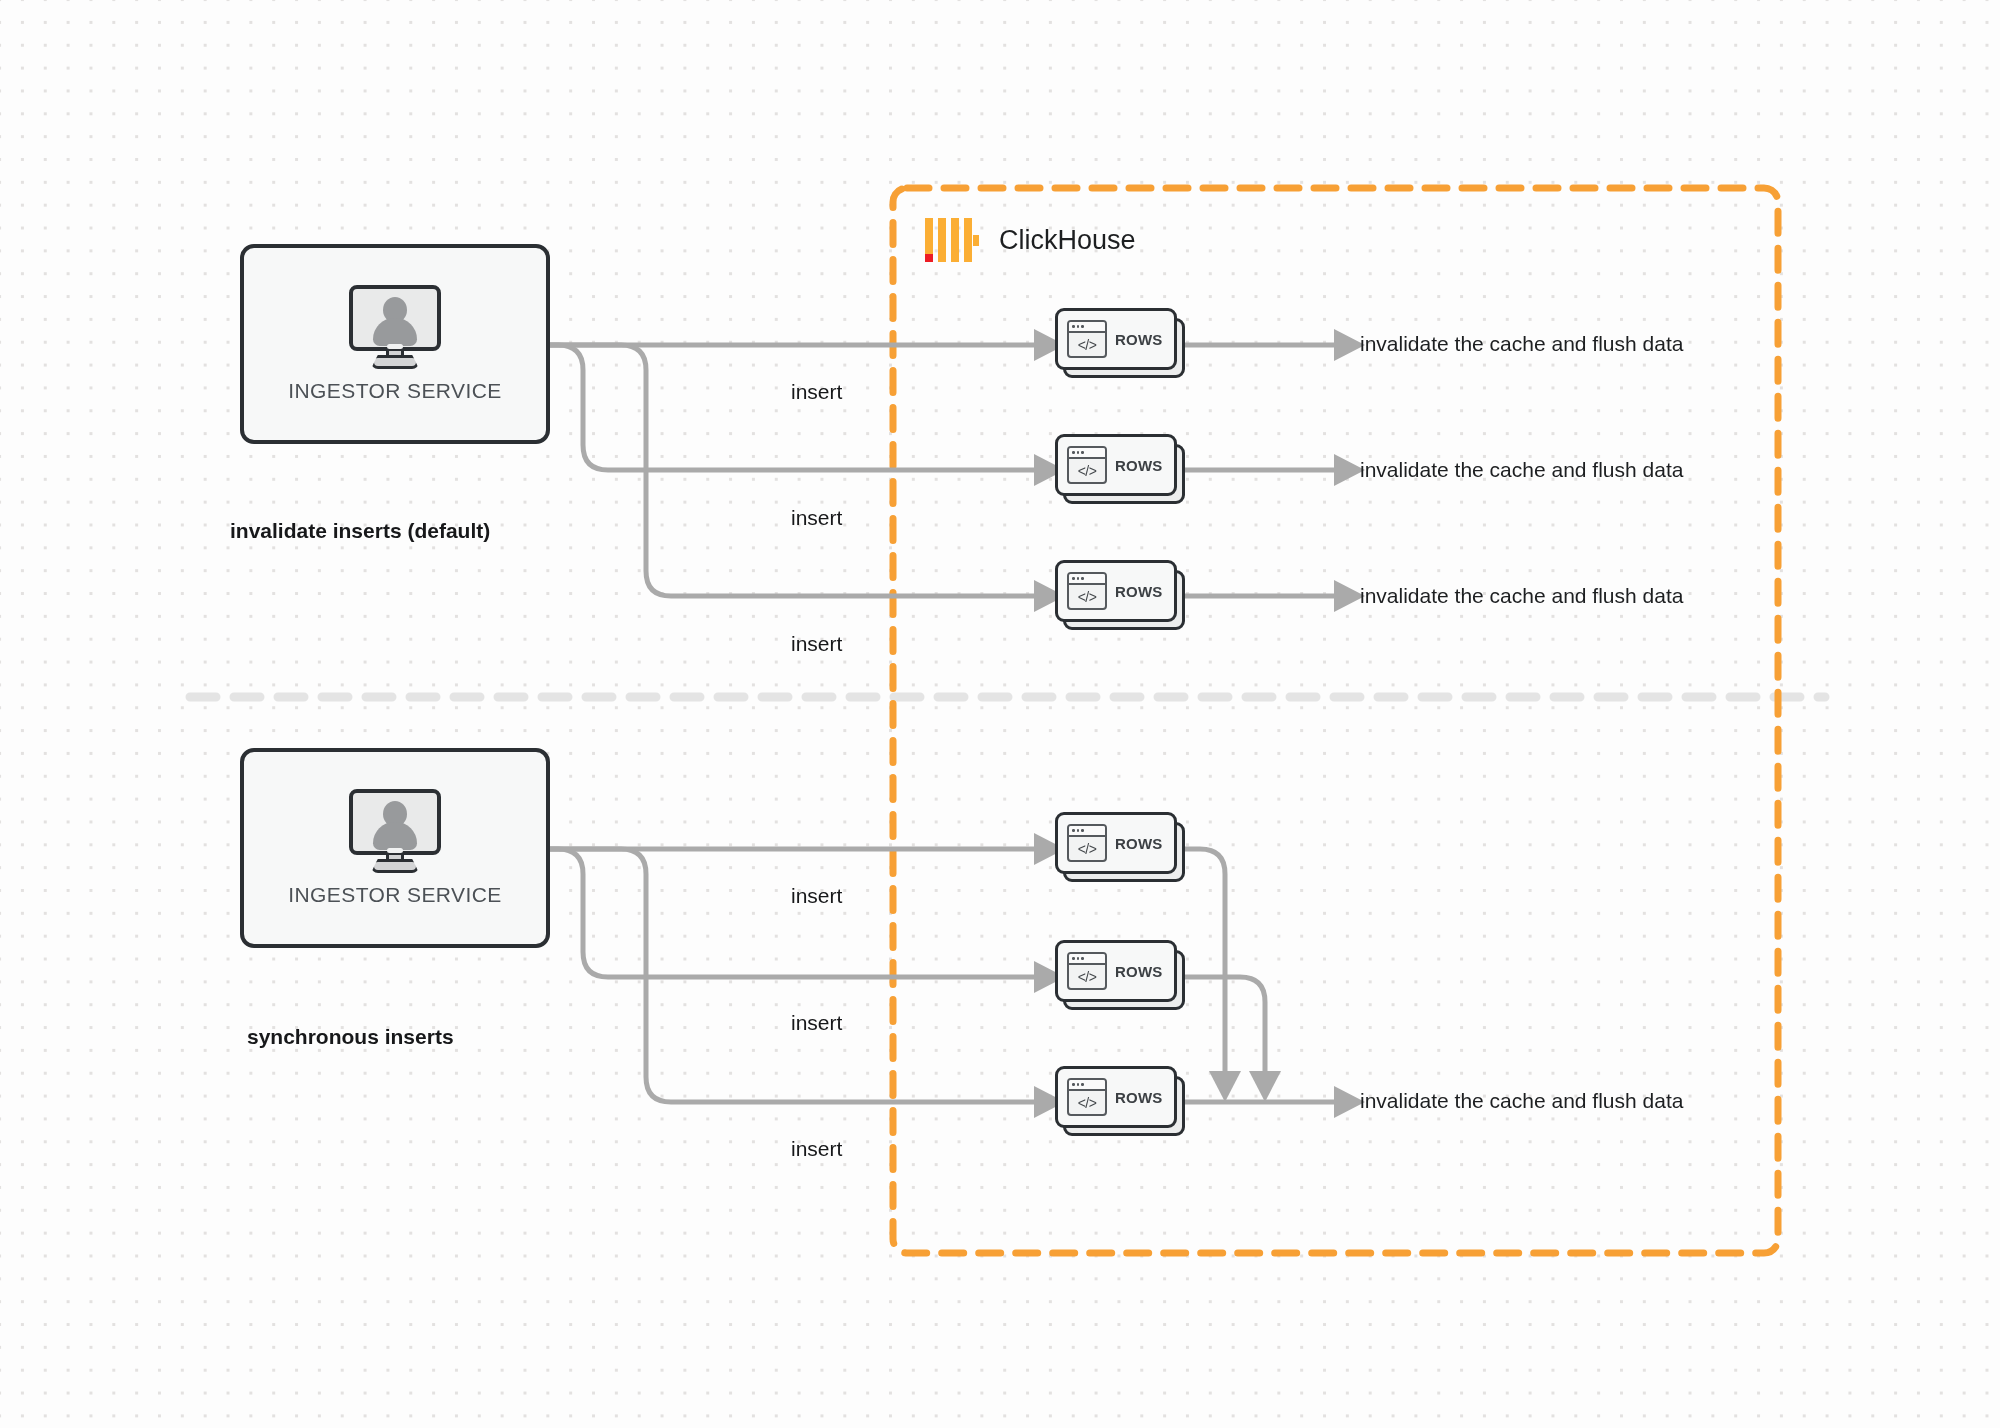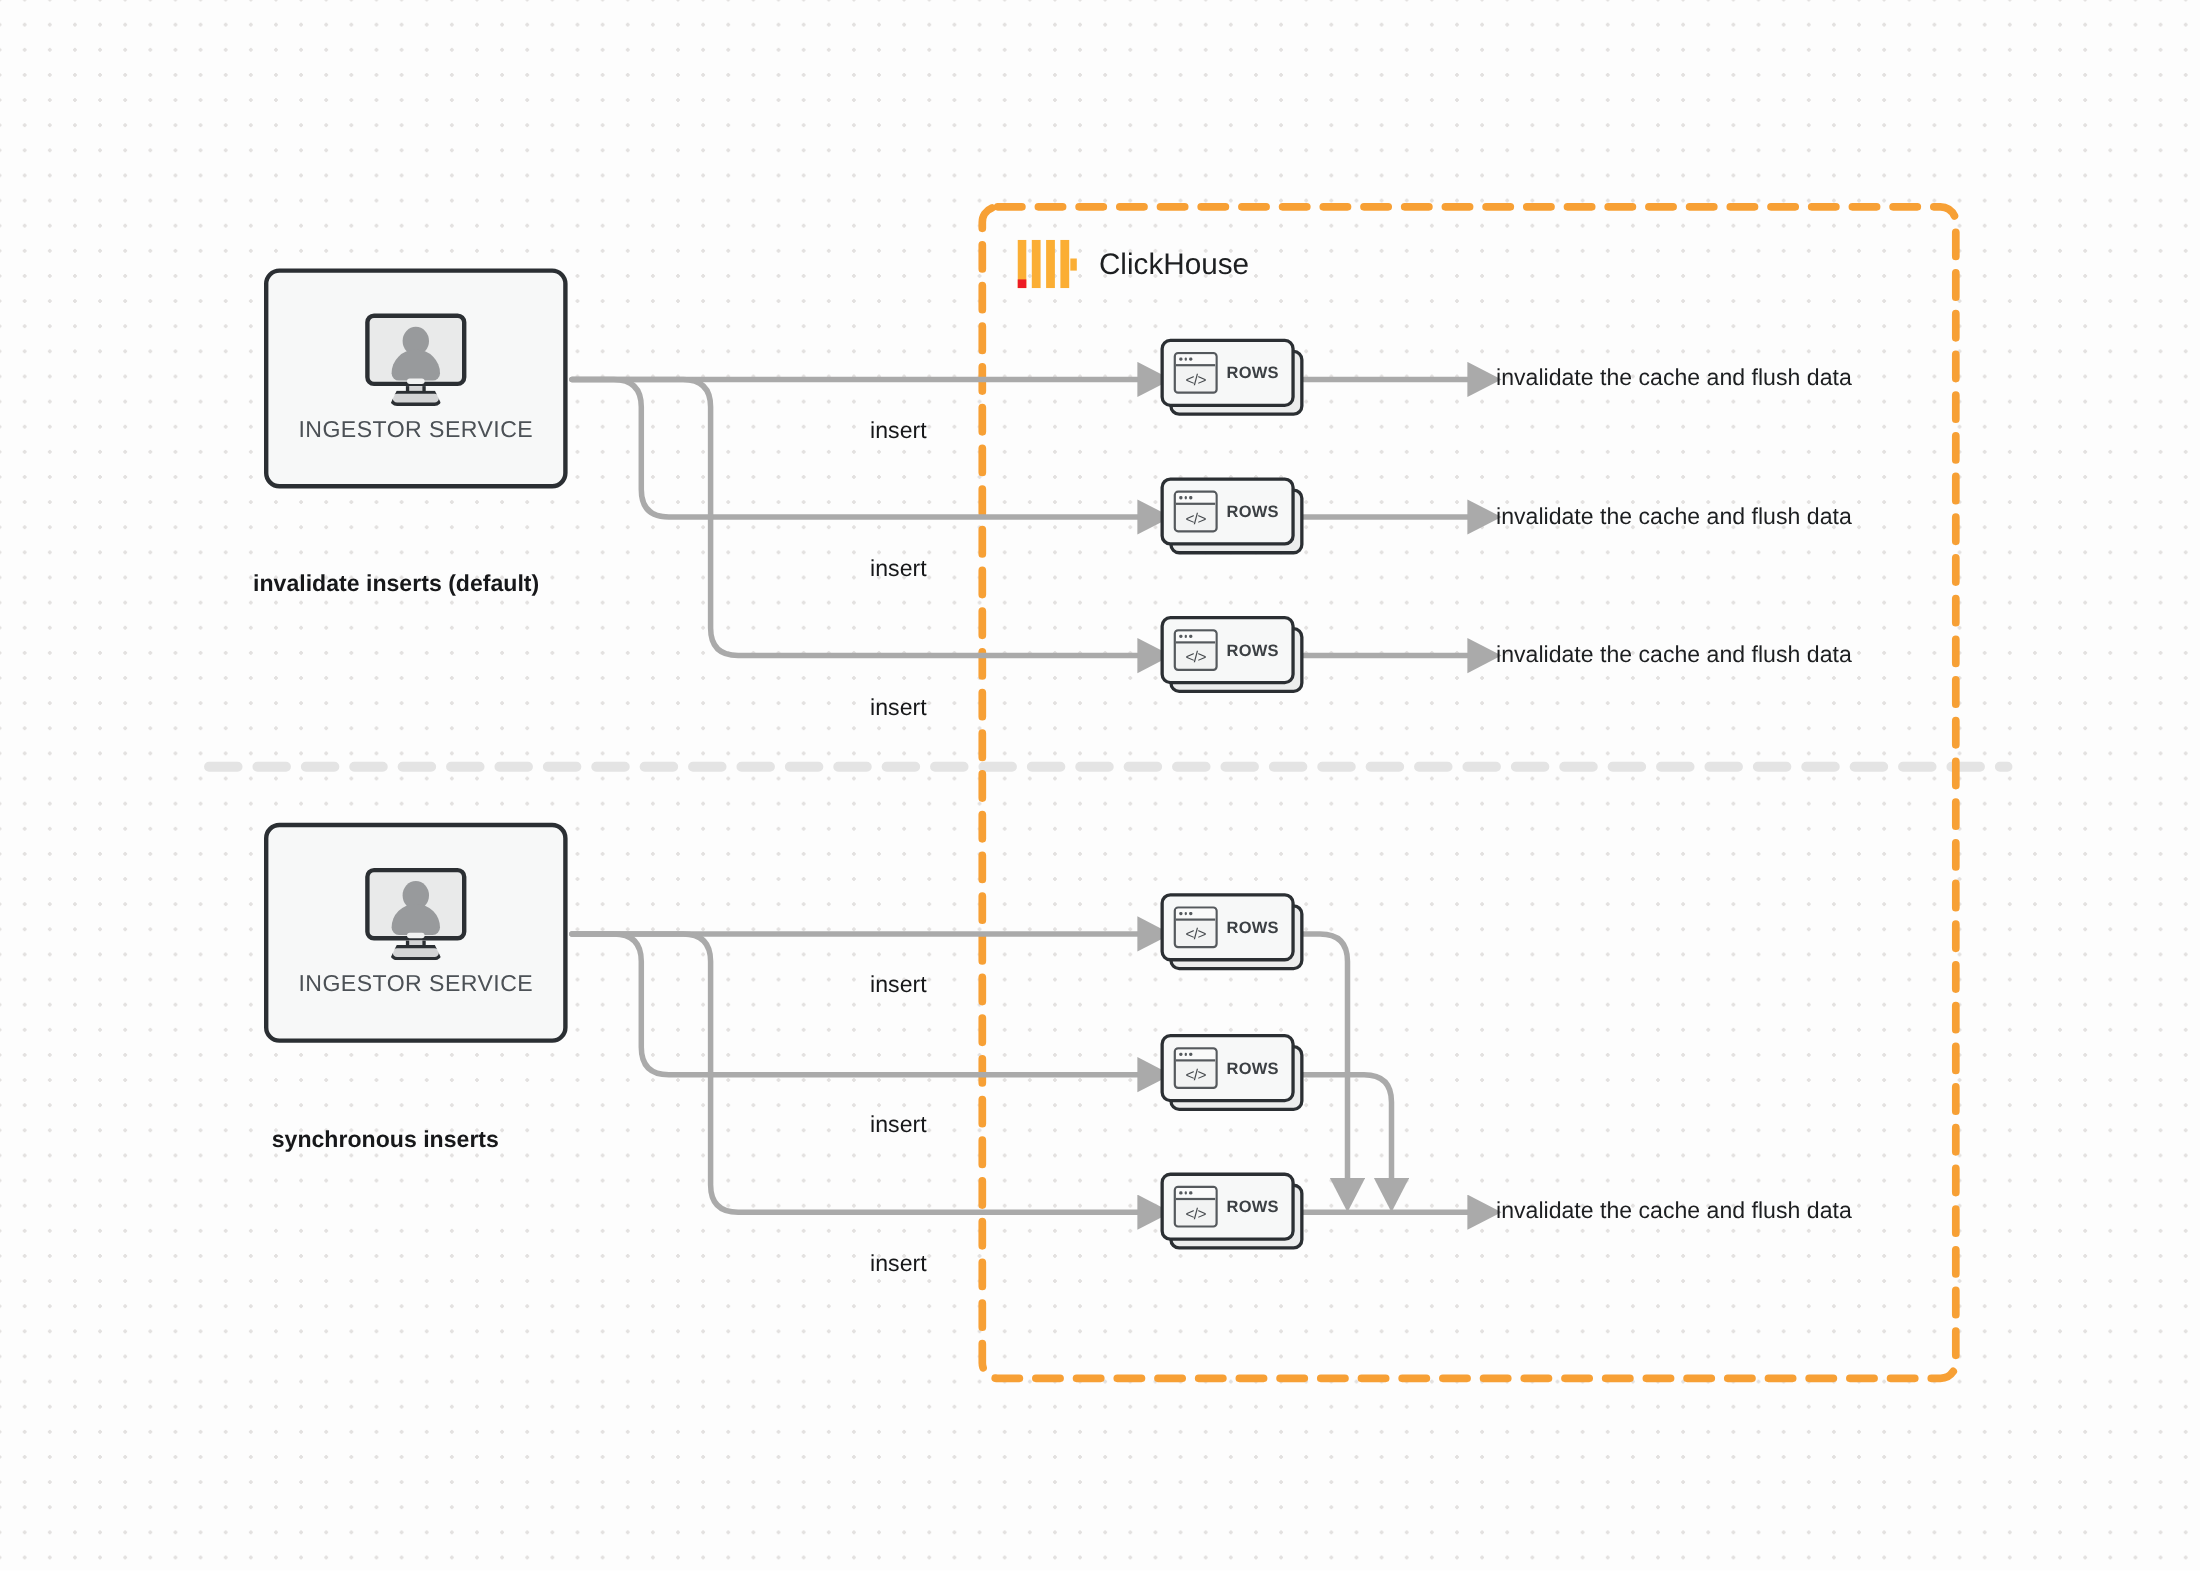--- a/index.html
+++ b/index.html
@@ -21,21 +21,21 @@
   #svg-layer {
     position: absolute;
     left: 0; top: 0;
     width: 2000px;
     height: 1428px;
   }
   .node-abs { position: absolute; }
 
   
   .ingestor {
-    width: 276px;
+    width: 310px;
     height: 200px;
     background: #f7f8f8;
     border: 4px solid #2b2f33;
     border-radius: 14px;
     box-sizing: border-box;
     display: flex;
     flex-direction: column;
     align-items: center;
     justify-content: center;
   }

